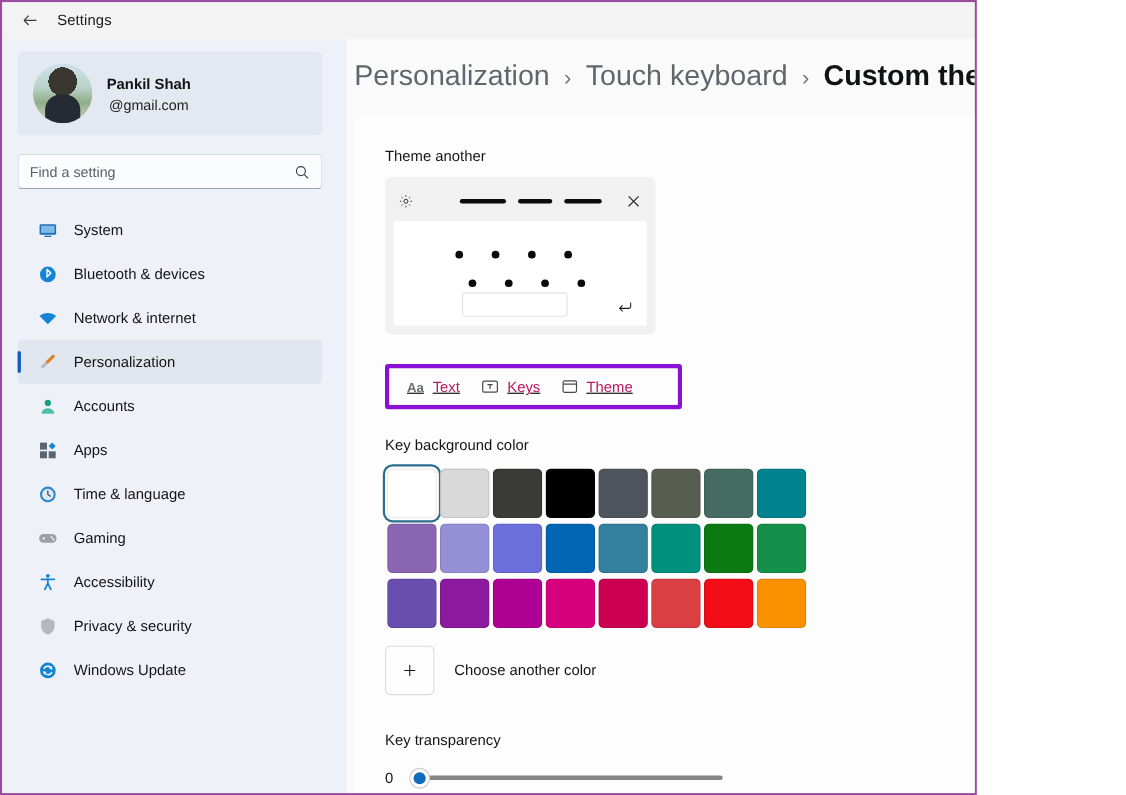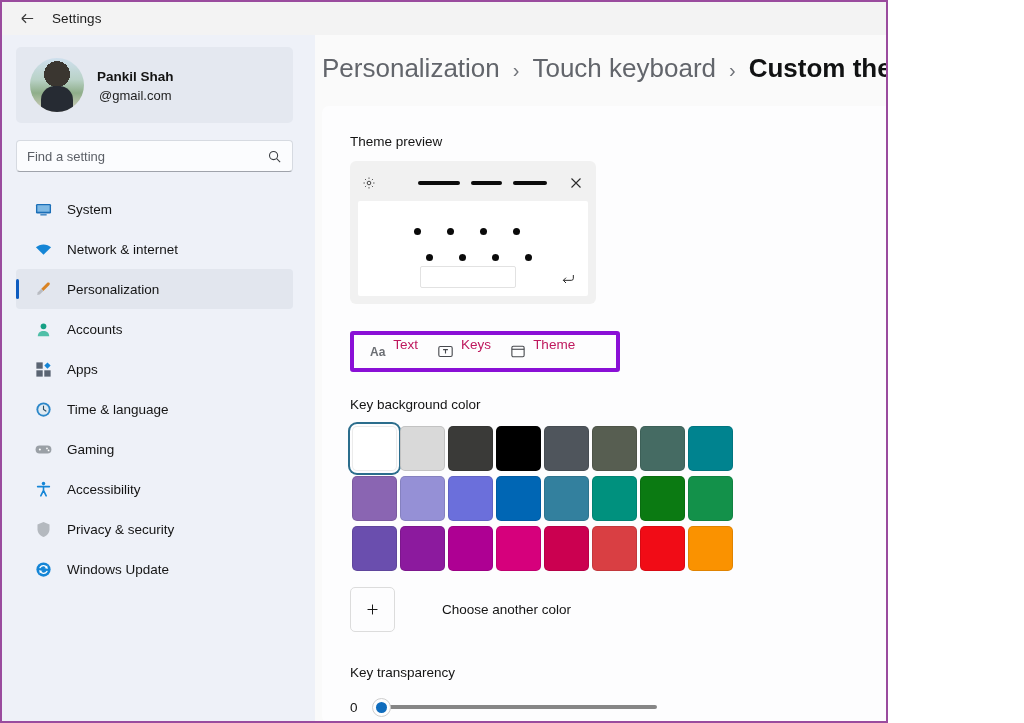--- a/index.html
+++ b/index.html
@@ -179,22 +179,22 @@
   
   #tabstrip-wrap {
     margin-top: 27px; width: 270px; border: 4px solid #8a10d6;
     border-radius: 3px; background: #8a10d6;
   }
   #tabstrip {
     background: #fdfdfe; height: 33px;
     display: flex; align-items: center; padding: 0 6px;
   }
   .tab {
-    display: flex; gap: 8px;
-    padding: 0 10px; height: 29px; border-radius: 4px;
+    display: flex; align-items: center; gap: 8px;
+    padding: 0 10px; height: 29px; border-radius: 4px; text-decoration: underline;
   }
   .tab-ico { display: flex; align-items: center; color: #47494e; }
   .tab-label { font-size: 13.5px; color: #be185d; }
 
   
   #swatch-section { margin-top: 25px; }
   #swatch-grid {
     display: grid; grid-template-columns: repeat(8, 48px);
     gap: 1px 0; width: 388px;
   }
@@ -214,21 +214,21 @@
 
   #choose-row {
     margin-top: 14px; display: flex; align-items: center; gap: 18px;
   }
   #choose-btn {
     width: 45px; height: 45px; border-radius: 5px;
     background: #fdfdfe; border: 1px solid #dcdcdc;
     display: flex; align-items: center; justify-content: center;
     color: #141414;
   }
-  #choose-label { font-size: 13.5px; color: #141414; margin-left: 29px; }
+  #choose-label { font-size: 13.5px; color: #141414; }
 
   #transparency-section { margin-top: 33px; }
   #slider-row { display: flex; align-items: center; margin-top: 18px; }
   #slider-value {
     font-size: 13.5px; color: #141414; width: 16px;
   }
   #slider {
     position: relative; width: 285px; height: 18px;
     display: flex; align-items: center; margin-left: 6px;
   }
@@ -320,20 +320,29 @@
               <rect x="2.5" y="5" width="19" height="12" rx="1.6" fill="#1b6fb8"></rect>
               <rect x="4.2" y="6.6" width="15.6" height="8.2" fill="#7fb9e4"></rect>
               <rect x="8" y="18" width="8" height="1.5" fill="#1b6fb8"></rect>
             </svg>
           </span>
           <span class="nav-label">System</span>
         </div>
         <div class="nav-item">
           <span class="nav-ico">
             <svg width="19" height="19" viewBox="0 0 24 24">
+              <circle cx="12" cy="12" r="9" fill="#1485d6"></circle>
+              <path d="M11 6.5l4.4 4.2L11 15v-9l4.4 4.3L11 14.5" fill="none" stroke="#fff" stroke-width="1.5" stroke-linejoin="round"></path>
+            </svg>
+          </span>
+          <span class="nav-label">Bluetooth &amp; devices</span>
+        </div>
+        <div class="nav-item">
+          <span class="nav-ico">
+            <svg width="19" height="19" viewBox="0 0 24 24">
               <path d="M2.4 9.2C5 6.9 8.4 5.6 12 5.6s7 1.3 9.6 3.6L12 18.6z" fill="#1485d6"></path>
             </svg>
           </span>
           <span class="nav-label">Network &amp; internet</span>
         </div>
         <div class="nav-item active">
           <span class="nav-ico">
             <svg width="19" height="19" viewBox="0 0 24 24">
               <path d="M19.4 3.6c.8.8.8 1.9 0 2.6l-7.6 7.6-2.6-2.6 7.6-7.6c.7-.8 1.8-.8 2.6 0z" fill="#d98324"></path>
               <path d="M9.2 11.2l2.6 2.6-4.6 4.6-3.1.5.5-3.1z" fill="#b9bcc2"></path>
@@ -418,21 +427,21 @@
       <span class="crumb">Personalization</span>
       <span class="crumb-sep">›</span>
       <span class="crumb">Touch keyboard</span>
       <span class="crumb-sep">›</span>
       <span class="crumb current">Custom theme</span>
     </div>
 
     <div id="panel">
       <div class="panel-inner">
 
-        <div class="section-label">Theme preview</div>
+        <div class="section-label">Theme another</div>
 
         <div id="kb-preview">
           <div id="kb-top">
             <span id="kb-gear">
               <svg width="14" height="14" viewBox="0 0 24 24" fill="none" stroke="currentColor" stroke-width="1.5">
                 <circle cx="12" cy="12" r="3.1"></circle>
                 <path d="M12 2.6v2.2M12 19.2v2.2M21.4 12h-2.2M4.8 12H2.6M18.6 5.4l-1.6 1.6M7 17l-1.6 1.6M18.6 18.6L17 17M7 7L5.4 5.4"></path>
               </svg>
             </span>
             <div id="kb-bars">

